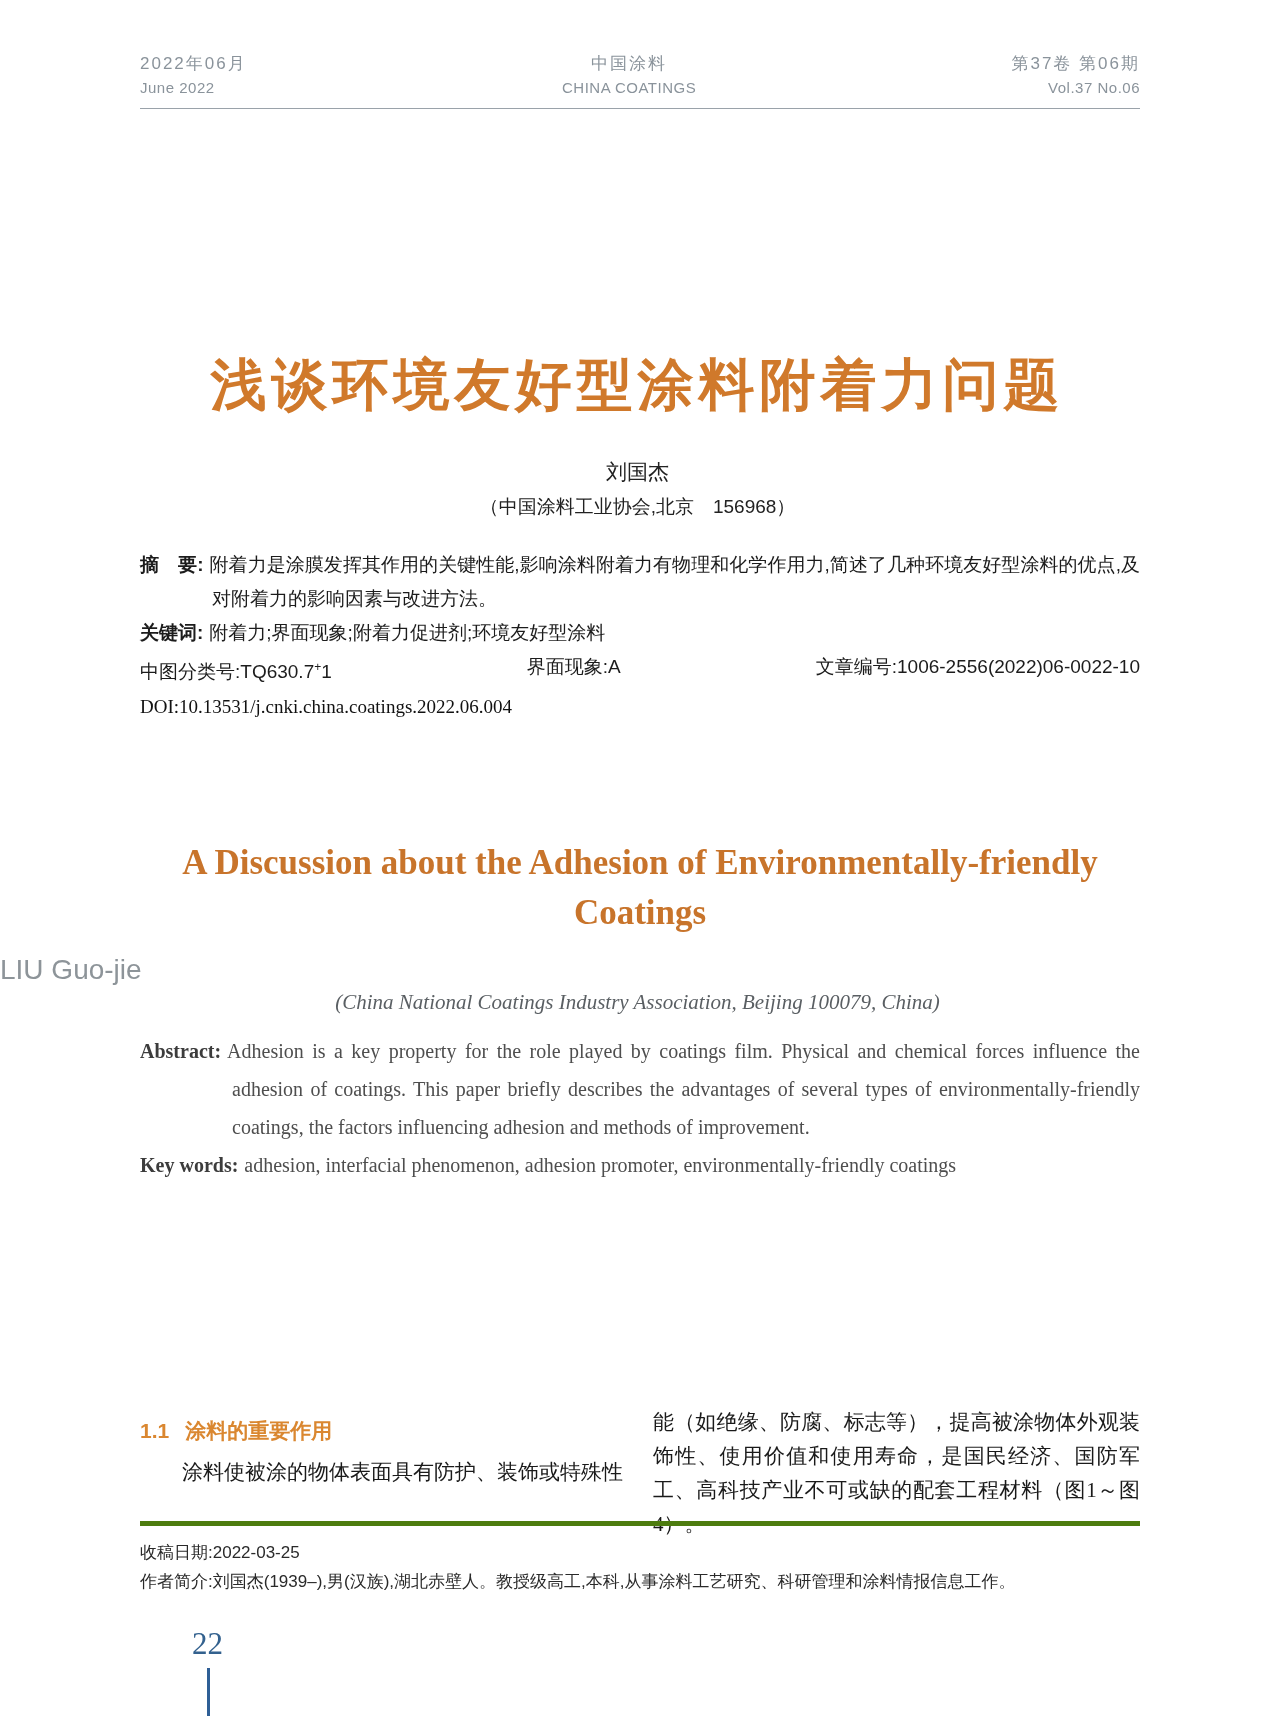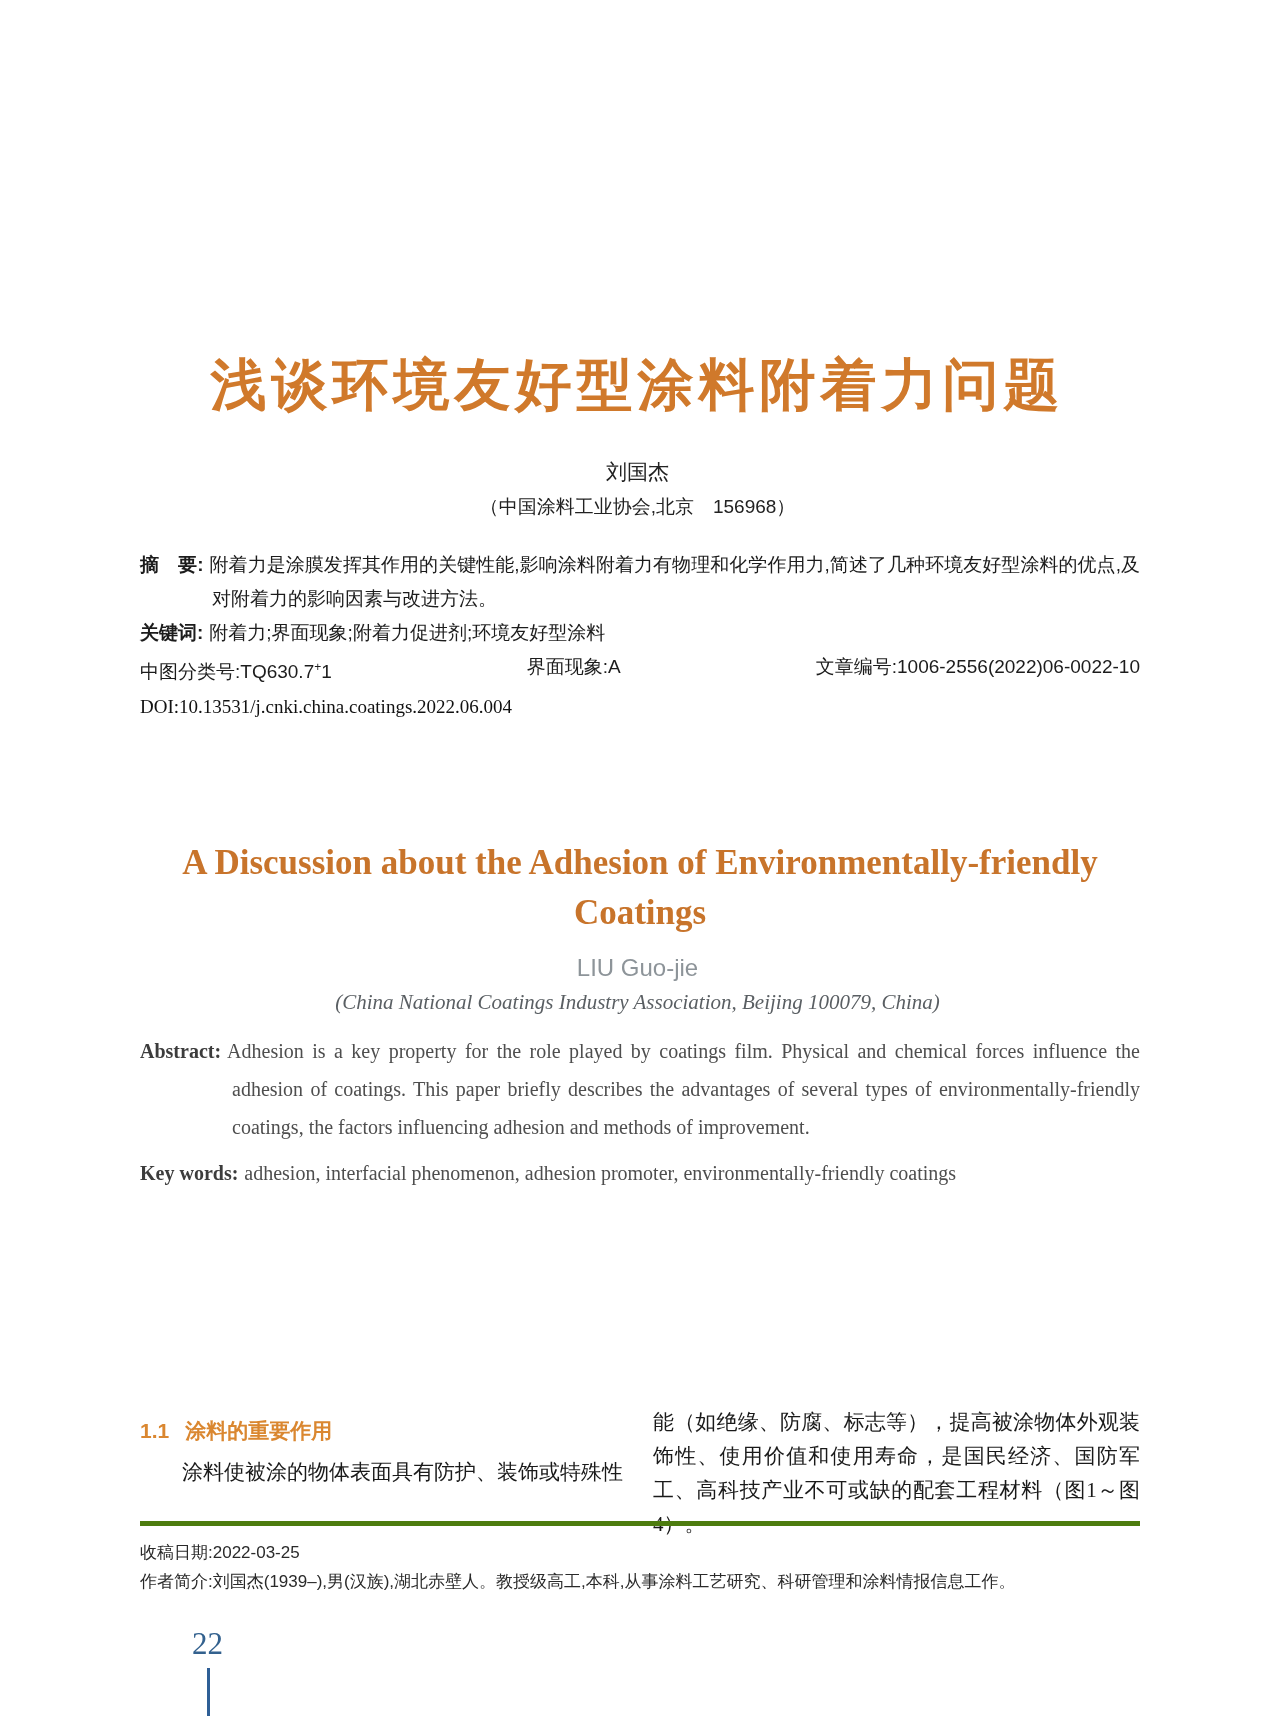--- a/index.html
+++ b/index.html
@@ -36,28 +36,28 @@
   .meta-row { display:flex; justify-content:space-between; line-height:34px; }
   .meta-row sup { font-size:12px; }
   .doi { font-family:"Liberation Serif", serif; font-size:19px; line-height:32px; margin-top:2px; color:#111; }
 
   
   .title-en {
     position:absolute; left:140px; top:838px; width:1000px; text-align:center;
     color:#c8742b; font-family:"Liberation Serif", serif; font-weight:bold;
     font-size:35px; line-height:50px;
   }
-  .author-en { position:absolute; left:0; top:954px; width:1275px; text-align:center; color:#8d9499; font-size:24px; }
+  .author-en { position:absolute; left:0; top:954px; width:1275px; color:#8d9499; font-size:28px; }
   .affil-en  { position:absolute; left:0; top:990px; width:1275px; text-align:center; color:#5a5f63;
                font-family:"Liberation Serif", serif; font-style:italic; font-size:21px; }
   .abs-en-block { position:absolute; left:140px; top:1032px; width:1000px;
                   font-family:"Liberation Serif", serif; color:#4e4e4e; font-size:20px; }
   .abs-en { line-height:38px; text-align:justify; padding-left:92px; text-indent:-92px; }
   .abs-en .lbl, .kw-en .lbl { font-weight:bold; color:#3c3c3c; margin-right:6px; }
-  .kw-en { line-height:38px; margin-top:8px; }
+  .kw-en { line-height:38px; margin-top:0; }
 
   
   .columns { position:absolute; left:140px; top:1405px; width:1000px; display:flex; gap:26px; }
   .colL, .colR { width:487px; }
   .sec-h1 { color:#da8730; font-size:26px; font-weight:bold; line-height:34px; }
   .sec-h1 .num { margin-right:20px; }
   .sec-h1 .t { letter-spacing:6px; }
   .sec-h2 { color:#da8730; font-size:21px; font-weight:bold; line-height:28px; margin-top:12px; }
   .sec-h2 .num { margin-right:16px; }
   .body-p { font-family:"Liberation Serif", serif; color:#1a1a1a; font-size:21px; line-height:34px; text-align:justify; }
@@ -73,20 +73,34 @@
   .page-num { font-family:"Liberation Serif", serif; font-size:31px; color:#33618e; line-height:48px; }
   .footer-bar { width:3px; height:48px; background:#2f5f96; margin:0 10px 0 12px; }
   .col-cn { font-size:20px; font-weight:bold; color:#4d5a64; line-height:26px; letter-spacing:1px; }
   .col-en { font-size:13px; color:#9aa2a8; line-height:18px; }
 </style>
 </head>
 <body>
 
 <div class="page">
 
+  <div class="header">
+    <div class="hcol left">
+      <div class="h-cn">2022年06月</div>
+      <div class="h-en">June 2022</div>
+    </div>
+    <div class="hcol center">
+      <div class="h-cn">中国涂料</div>
+      <div class="h-en">CHINA COATINGS</div>
+    </div>
+    <div class="hcol right">
+      <div class="h-cn">第37卷 第06期</div>
+      <div class="h-en">Vol.37  No.06</div>
+    </div>
+  </div>
 
   <div class="title-cn">浅谈环境友好型涂料附着力问题</div>
   <div class="author-cn">刘国杰</div>
   <div class="affil-cn">（中国涂料工业协会,北京　156968）</div>
 
   <div class="abs-block">
     <div class="abs-cn"><span class="lbl">摘　要:</span><span>附着力是涂膜发挥其作用的关键性能,影响涂料附着力有物理和化学作用力,简述了几种环境友好型涂料的优点,及对附着力的影响因素与改进方法。</span></div>
     <div class="kw-cn"><span class="lbl">关键词:</span><span>附着力;界面现象;附着力促进剂;环境友好型涂料</span></div>
     <div class="meta-row">
       <span><span>中图分类号:TQ630.7</span><sup>+</sup><span>1</span></span>

